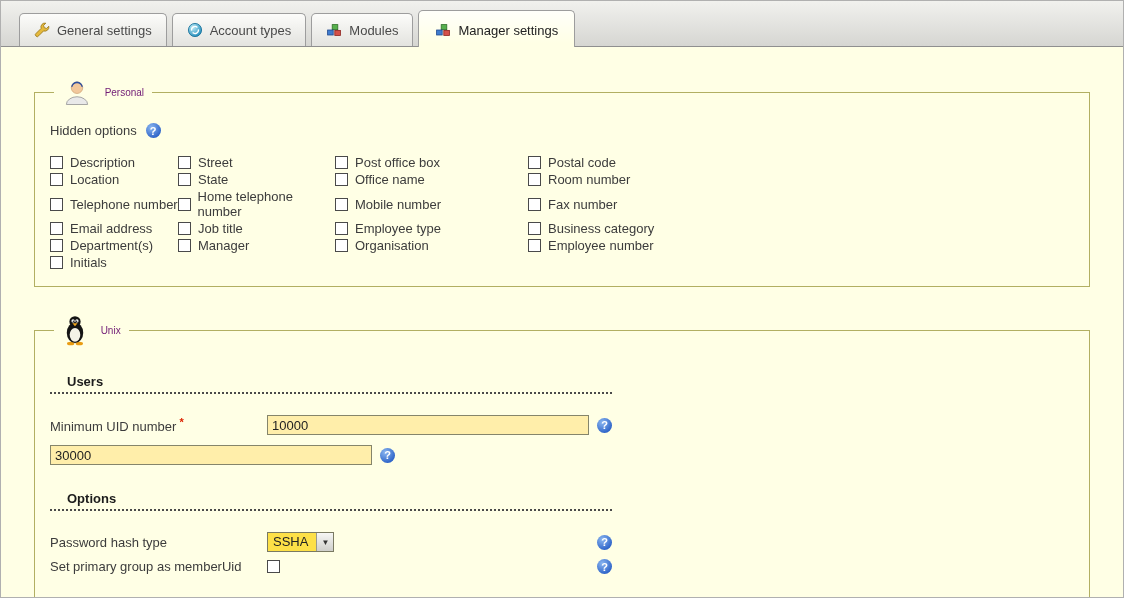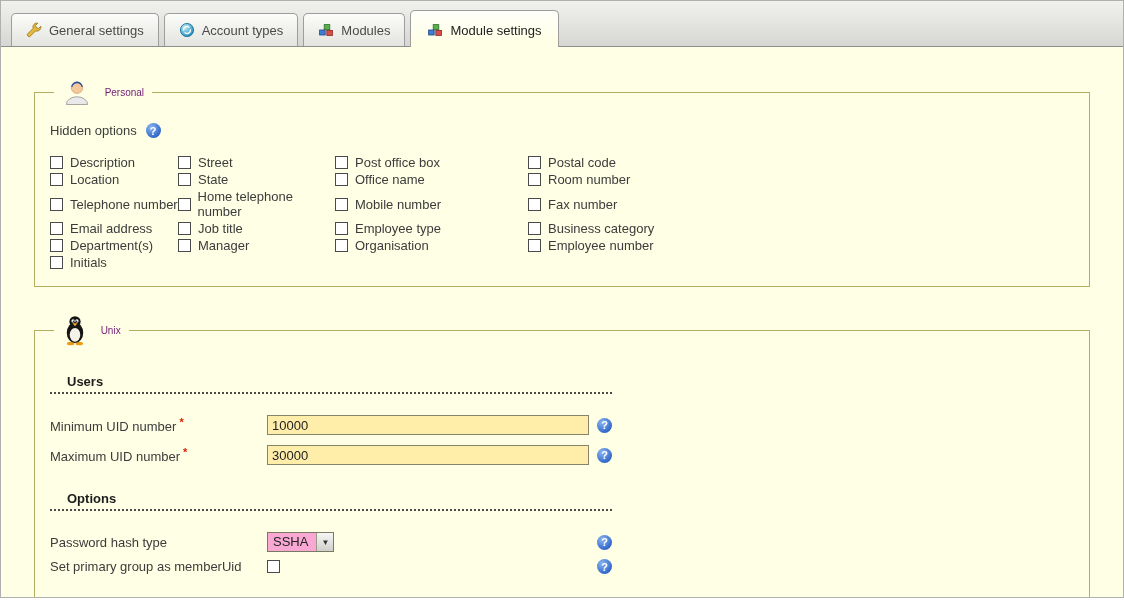--- a/index.html
+++ b/index.html
@@ -12,21 +12,21 @@
     background: #ffffe5;
     overflow: hidden;
   }
 
   
   .tabbar {
     height: 46px;
     background: linear-gradient(#f1f1ee, #d6d6d2);
     border-bottom: 1px solid #8f8f8f;
     display: flex; align-items: flex-end; gap: 5px;
-    padding-left: 10px;
+    padding-left: 18px;
   }
   .tab {
     display: inline-flex; align-items: center; gap: 7px;
     padding: 8px 14px;
     border: 1px solid #9d9d9d; border-bottom: none;
     border-radius: 5px 5px 0 0;
     background: linear-gradient(#fcfcfa, #e3e3df);
     color: #4a4a4a; cursor: pointer; white-space: nowrap;
   }
   .tab.active {
@@ -82,21 +82,21 @@
   .txt {
     width: 322px; height: 20px;
     border: 1px solid #85856b;
     background: #ffeeaa;
     font: 13px "Liberation Sans", sans-serif; color: #222222;
     padding: 1px 4px;
   }
 
   .select {
     display: inline-flex; align-items: stretch; height: 20px;
-    border: 1px solid #7a7a62; background: #f9a8d4; cursor: pointer;
+    border: 1px solid #7a7a62; background: #fde047; cursor: pointer;
   }
   .sel-text { padding: 1px 8px 0 5px; min-width: 42px; color: #222; }
   .sel-btn {
     width: 17px; display: flex; align-items: center; justify-content: center;
     background: linear-gradient(#f6f6f4, #cfcfcb);
     border-left: 1px solid #9a9a8a;
     font-size: 8px; color: #333;
   }
 
   .help {
@@ -144,21 +144,21 @@
       </svg>
       <span>Modules</span>
     </div>
 
     <div class="tab active">
       <svg width="16" height="16" viewBox="0 0 16 16">
         <rect x="6.2" y="2.6" width="5.6" height="5" fill="#56b04c" stroke="#2f6f29" stroke-width="0.8"></rect>
         <rect x="1.6" y="8" width="5.6" height="5" fill="#3f7ccf" stroke="#20498f" stroke-width="0.8"></rect>
         <rect x="8.8" y="8.4" width="5.6" height="5" fill="#d4504a" stroke="#8e211d" stroke-width="0.8"></rect>
       </svg>
-      <span>Module settings</span>
+      <span>Manager settings</span>
     </div>
 
   </div>
 
   <div class="content">
 
     <fieldset class="fs">
       <legend class="leg">
         <svg width="30" height="30" viewBox="0 0 24 24">
           <path d="M3.5 22 a8.5 6.2 0 0 1 17 0 Z" fill="#e9e9e9" stroke="#9a9a9a" stroke-width="0.7"></path>
@@ -286,23 +286,20 @@
         <span class="flabel">
           <span>Minimum UID number</span><sup class="req">*</sup>
         </span>
         <span class="ctrl">
           <input class="txt" type="text" value="10000" style="">
         </span>
         <span class="help">?</span>
       </div>
 
       <div class="frow">
-        <span class="flabel">
-          <span>Maximum UID number</span><sup class="req">*</sup>
-        </span>
         <span class="ctrl">
           <input class="txt" type="text" value="30000" style="">
         </span>
         <span class="help">?</span>
       </div>
 
       <div class="sectionhead">
         <span>Options</span>
       </div>
 

